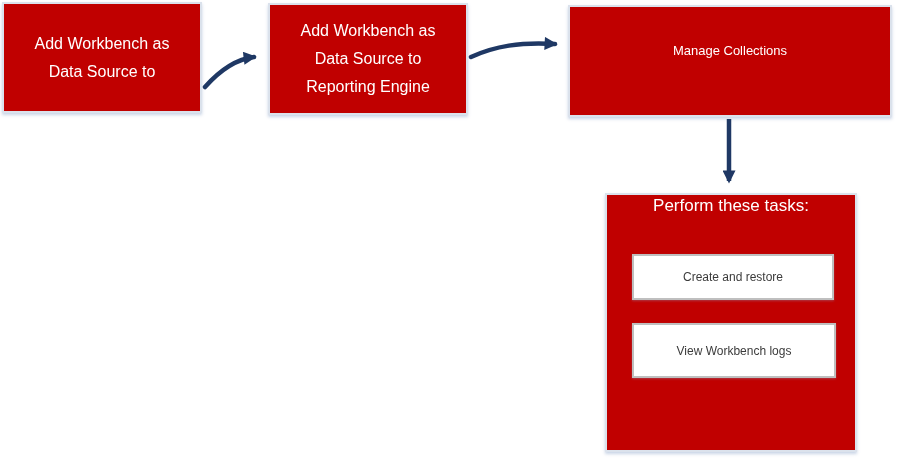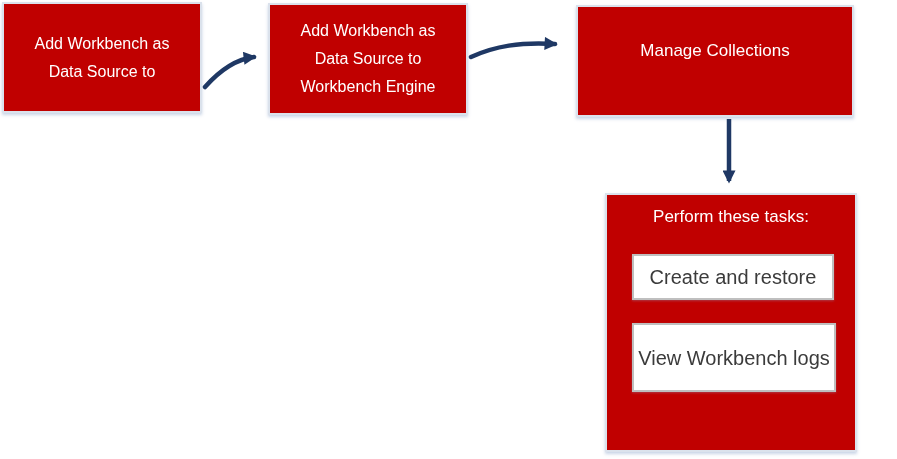--- a/index.html
+++ b/index.html
@@ -39,47 +39,45 @@
 
   .node-broker {
     left: 2px; top: 2px; width: 200px; height: 111px;
     font-size: 16px; line-height: 28px;
   }
   .node-reporting {
     left: 268px; top: 3px; width: 200px; height: 112px;
     font-size: 16px; line-height: 28px;
   }
   .node-manage {
-    left: 568px; top: 5px; width: 278px; height: 112px;
-    font-size: 17px; line-height: 22px;
+    left: 568px; top: 5px; width: 324px; height: 112px;
+    font-size: 13px; line-height: 22px;
     padding-bottom: 20px;
-    margin-left: 8px;
   }
   .node-perform {
     left: 605px; top: 193px; width: 252px; height: 259px;
     font-size: 17px; line-height: 22px;
     justify-content: flex-start;
-    padding-top: 11px;
   }
   .task-box {
     position: absolute;
     background: #ffffff;
     border: 2px solid var(--white-box-border);
     box-shadow: 0 1px 2px rgba(136, 160, 200, 0.35);
     color: var(--white-box-text);
     display: flex;
     flex-direction: column;
     align-items: center;
     justify-content: center;
     text-align: center;
-    font-size: 20px;
+    font-size: 12px;
     line-height: 20px;
   }
   .task-box-1 { left: 25px; top: 59px; width: 202px; height: 46px; }
-  .task-box-2 { left: 25px; top: 128px; width: 204px; height: 69px; }
+  .task-box-2 { left: 25px; top: 128px; width: 204px; height: 55px; }
 
   .arrows {
     position: absolute;
     left: 0; top: 0;
     width: 897px; height: 459px;
     pointer-events: none;
   }
 </style>
 </head>
 <body>
@@ -87,21 +85,21 @@
 <div class="canvas">
 
   <div class="node node-broker">
     <div class="line">Add Workbench as</div>
     <div class="line">Data Source to</div>
   </div>
 
   <div class="node node-reporting">
     <div class="line">Add Workbench as</div>
     <div class="line">Data Source to</div>
-    <div class="line">Workbench Engine</div>
+    <div class="line">Reporting Engine</div>
   </div>
 
   <div class="node node-manage">
     <div class="line">Manage Collections</div>
   </div>
 
   <div class="node node-perform">
     <div class="line">Perform these tasks:</div>
     <div class="task-box task-box-1">
       <div class="line">Create and restore</div>

